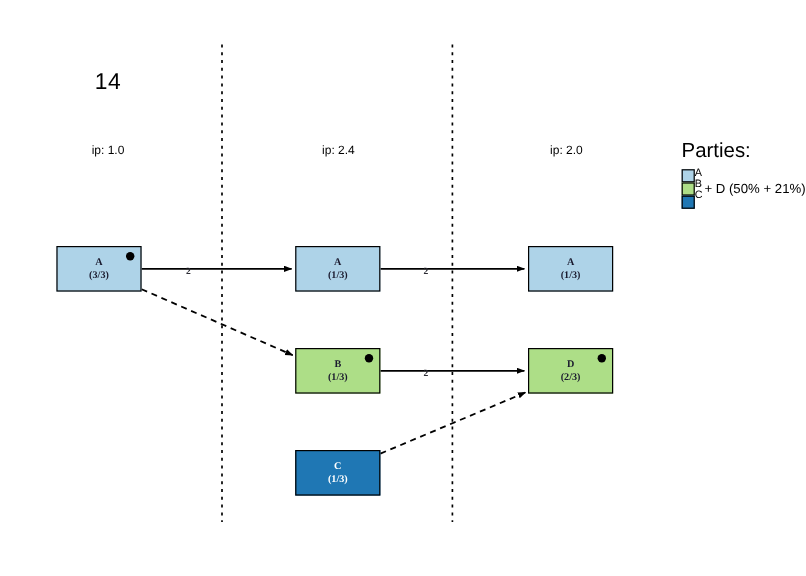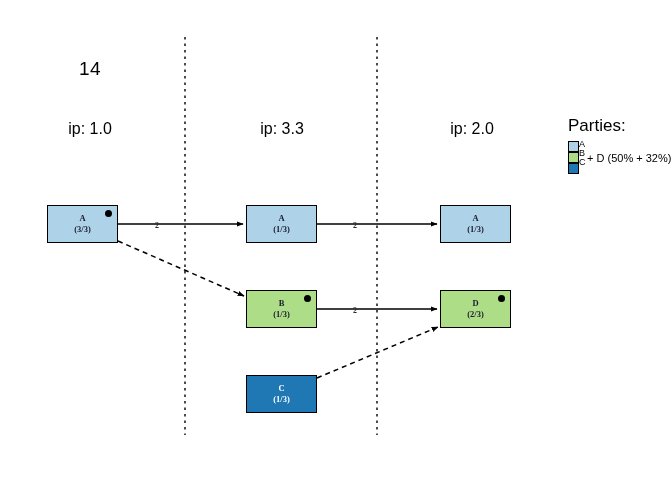--- a/index.html
+++ b/index.html
@@ -35,21 +35,21 @@
     position: absolute;
     font-size: 19px;
     font-family: "Liberation Sans", sans-serif;
     color: #000;
     text-align: center;
     width: 120px;
     letter-spacing: 0.5px;
   }
   .col-ip {
     position: absolute;
-    font-size: 16px;
+    font-size: 10px;
     font-family: "Liberation Sans", sans-serif;
     color: #000;
     text-align: center;
     width: 120px;
   }
 
   
   .node {
     position: absolute;
     border: 1.6px solid #000000;
@@ -172,21 +172,21 @@
     <line x1="317" y1="309" x2="437" y2="309" stroke="#000000" stroke-width="1.5" marker-end="url(#arrowhead)"></line>
 
     <line x1="118" y1="241" x2="244" y2="296" stroke="#000000" stroke-width="1.5" stroke-dasharray="5,4" marker-end="url(#arrowhead)"></line>
 
     <line x1="317" y1="378" x2="438" y2="327" stroke="#000000" stroke-width="1.5" stroke-dasharray="5,4" marker-end="url(#arrowhead)"></line>
   </svg>
 
   <div class="col-time" style="left:30px; top:58px;">14</div>
   <div class="col-ip" style="left:30px; top:120px;">ip: 1.0</div>
 
-  <div class="col-ip" style="left:222px; top:120px;">ip: 3.3</div>
+  <div class="col-ip" style="left:222px; top:120px;">ip: 2.4</div>
 
   <div class="col-ip" style="left:412px; top:120px;">ip: 2.0</div>
 
   <div class="node" style="left:47px; top:205px; width:71px; height:38px; background:#AED3E8;">
     <span class="nlabel">A</span>
     <span class="nsub">(3/3)</span>
     <span class="dot"></span>
   </div>
 
   <div class="node" style="left:246px; top:205px; width:71px; height:38px; background:#AED3E8;">
@@ -226,17 +226,17 @@
       <div class="legend-swatches">
         <span class="legend-swatch" style="background:#AED3E8;"></span>
         <span class="legend-swatch" style="background:#ADDE87;"></span>
         <span class="legend-swatch" style="background:#1F77B4;"></span>
       </div>
       <div class="legend-keys">
         <span class="legend-key">A</span>
         <span class="legend-key">B</span>
         <span class="legend-key">C</span>
       </div>
-      <div class="legend-text">+ D (50% + 32%)</div>
+      <div class="legend-text">+ D (50% + 21%)</div>
     </div>
   </div>
 
 </div>
 
 </body></html>

